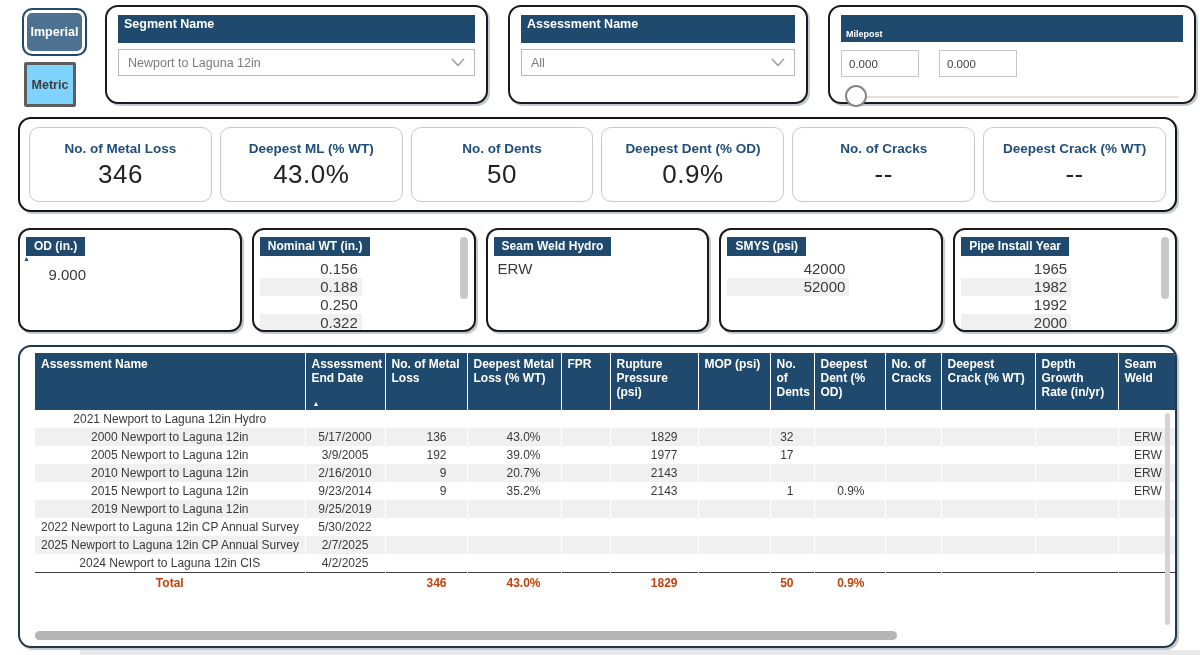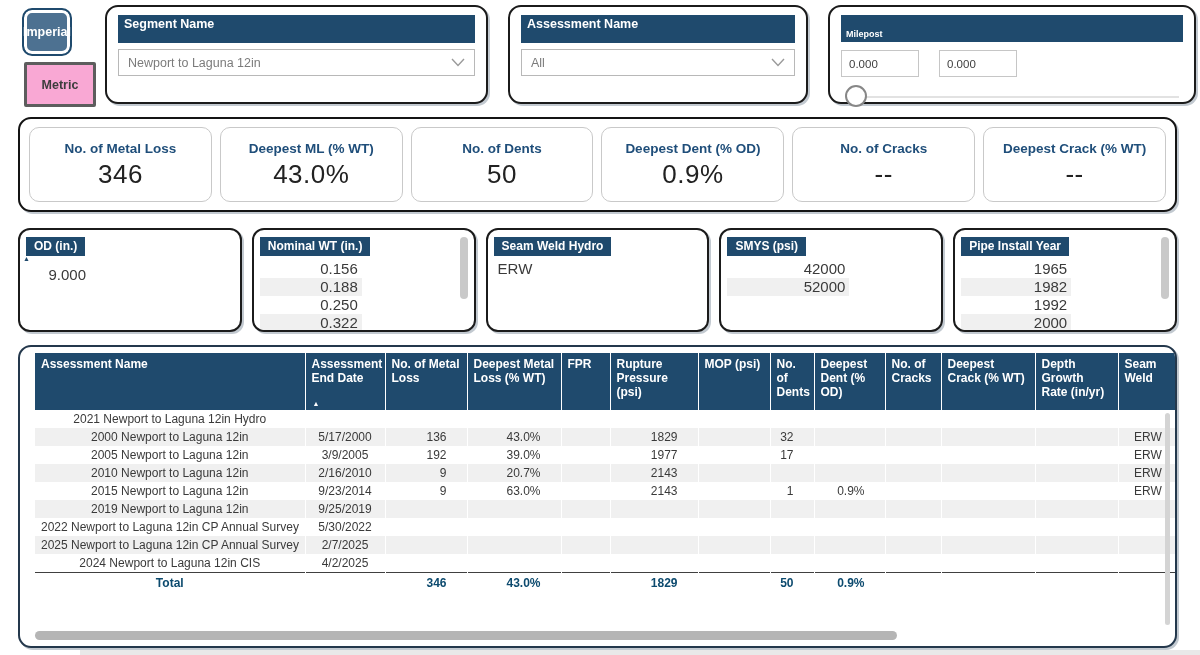--- a/index.html
+++ b/index.html
@@ -2,29 +2,29 @@
 <html><head>
 <meta charset="utf-8">
 <style>
   * { box-sizing: border-box; margin: 0; padding: 0; }
   html,body { background:#fff; }
   body { font-family: "Liberation Sans", sans-serif; }
   .canvas { position:relative; width:1200px; height:655px; background:#fff; overflow:hidden; }
 
   
   .btn-imperial {
-    position:absolute; left:22px; top:8px; width:50px; height:48px;
+    position:absolute; left:22px; top:8px; width:65px; height:48px;
     background:#4d7191; border:2px solid #1f4a6d; border-radius:10px;
     box-shadow: inset 0 0 0 3px #fff;
     color:#fff; font-weight:bold; font-size:12.5px;
     display:flex; align-items:center; justify-content:center; cursor:pointer;
   }
   .btn-metric {
-    position:absolute; left:24px; top:62px; width:72px; height:45px;
-    background:#f9a8d4; border:3px solid #5d5d5d; border-radius:2px;
+    position:absolute; left:24px; top:62px; width:52px; height:45px;
+    background:#7dd3fc; border:3px solid #5d5d5d; border-radius:2px;
     color:#3d3d3d; font-weight:bold; font-size:12.5px;
     display:flex; align-items:center; justify-content:center; cursor:pointer;
   }
 
   
   .panel {
     position:absolute; background:#fff; border:2px solid #1b1b1b; border-radius:13px;
     box-shadow: 2px 2px 0 rgba(80,100,120,.35);
   }
   .panel-inner { padding:8px 11px; height:100%; }
@@ -107,21 +107,21 @@
   }
   thead th + th { border-left:1px solid rgba(255,255,255,.35); }
   thead .th-sort { position:absolute; left:7px; bottom:3px; font-size:7px; color:#fff; }
   tbody td, tfoot td {
     height:18px; font-size:12px; color:#3a3a3a; padding:0 6px;
     white-space:nowrap; overflow:hidden; border-right:1px solid #fff;
   }
   tbody tr:nth-child(even) td { background:#f0f0f0; }
   td.right { text-align:right; padding-right:20px; }
   td.left  { text-align:center; }
-  tfoot td { font-weight:bold; color:#0c4a6e; border-top:1px solid #404040; height:21px; }
+  tfoot td { font-weight:bold; color:#c2410c; border-top:1px solid #404040; height:21px; }
   .h-scroll {
     position:absolute; left:15px; top:284px; width:862px; height:9px;
     background:#b5b5b5; border-radius:5px; cursor:pointer;
   }
   .tv-scroll {
     position:absolute; right:5px; top:66px; width:5px; height:212px;
     background:#d4d4d4; border-radius:3px; cursor:pointer;
   }
 
   .bottom-strip { position:absolute; left:80px; top:650px; width:1120px; height:5px; background:#e9e9e9; }
@@ -338,21 +338,21 @@
             <td class="right"></td>
             <td class="right"></td>
             <td class="right"></td>
             <td class="right"></td>
             <td class="left">ERW</td>
           </tr>
           <tr>
             <td class="left">2015 Newport to Laguna 12in</td>
             <td class="left">9/23/2014</td>
             <td class="right">9</td>
-            <td class="right">63.0%</td>
+            <td class="right">35.2%</td>
             <td class="right"></td>
             <td class="right">2143</td>
             <td class="right"></td>
             <td class="right">1</td>
             <td class="right">0.9%</td>
             <td class="right"></td>
             <td class="right"></td>
             <td class="right"></td>
             <td class="left">ERW</td>
           </tr>

